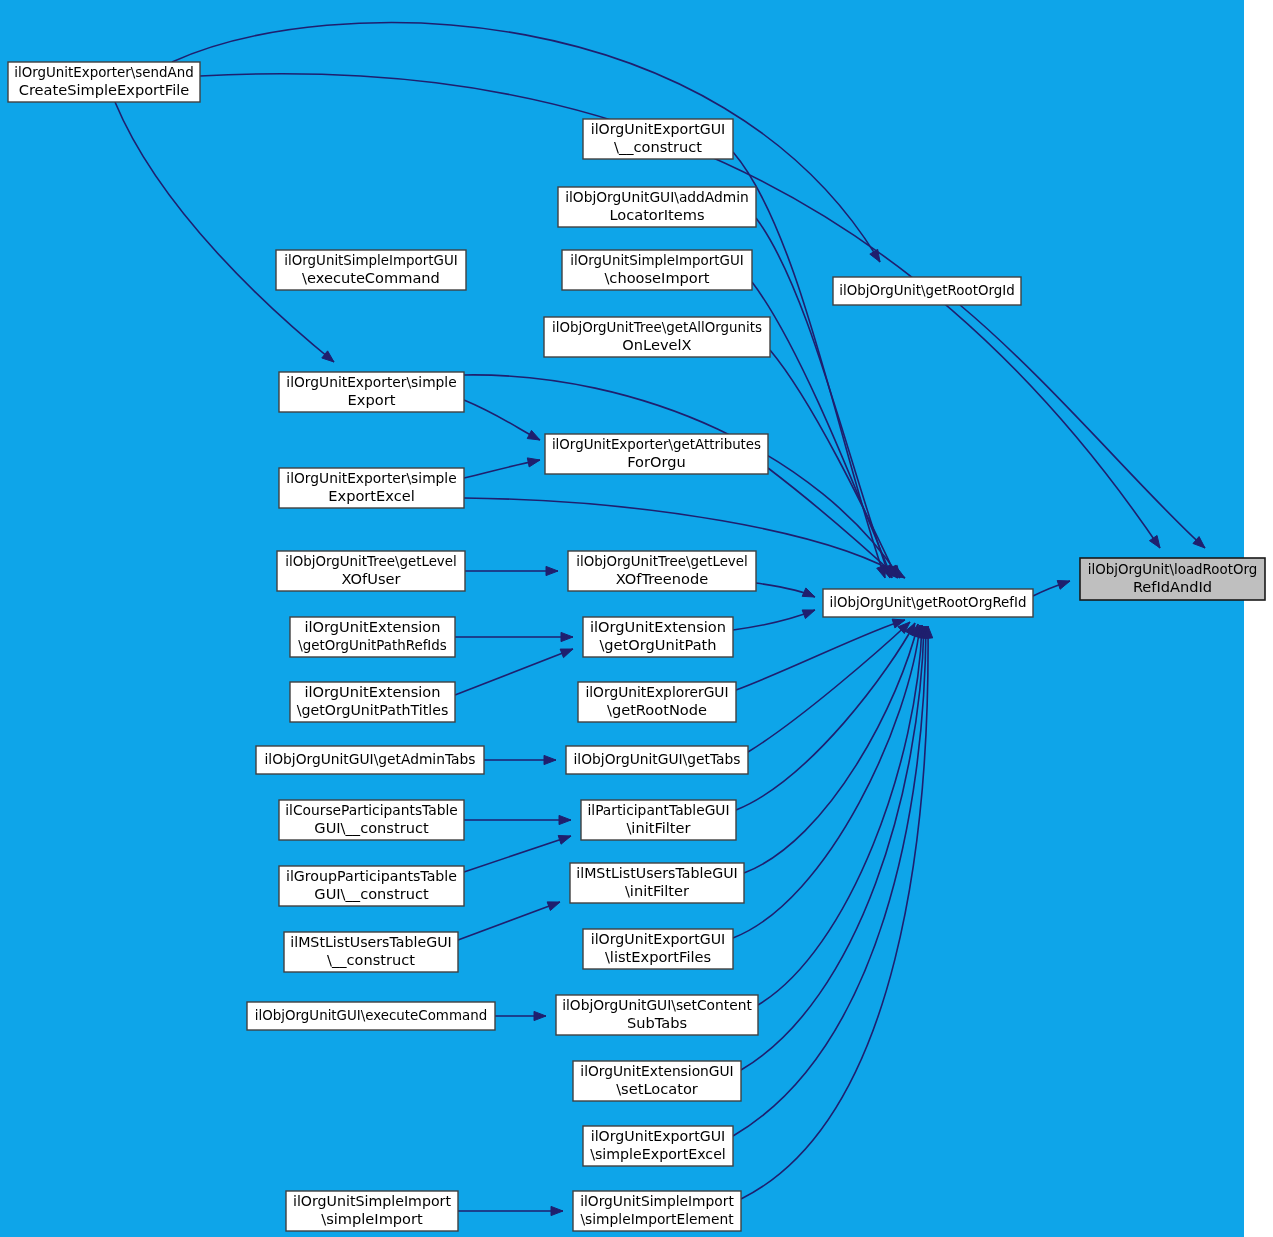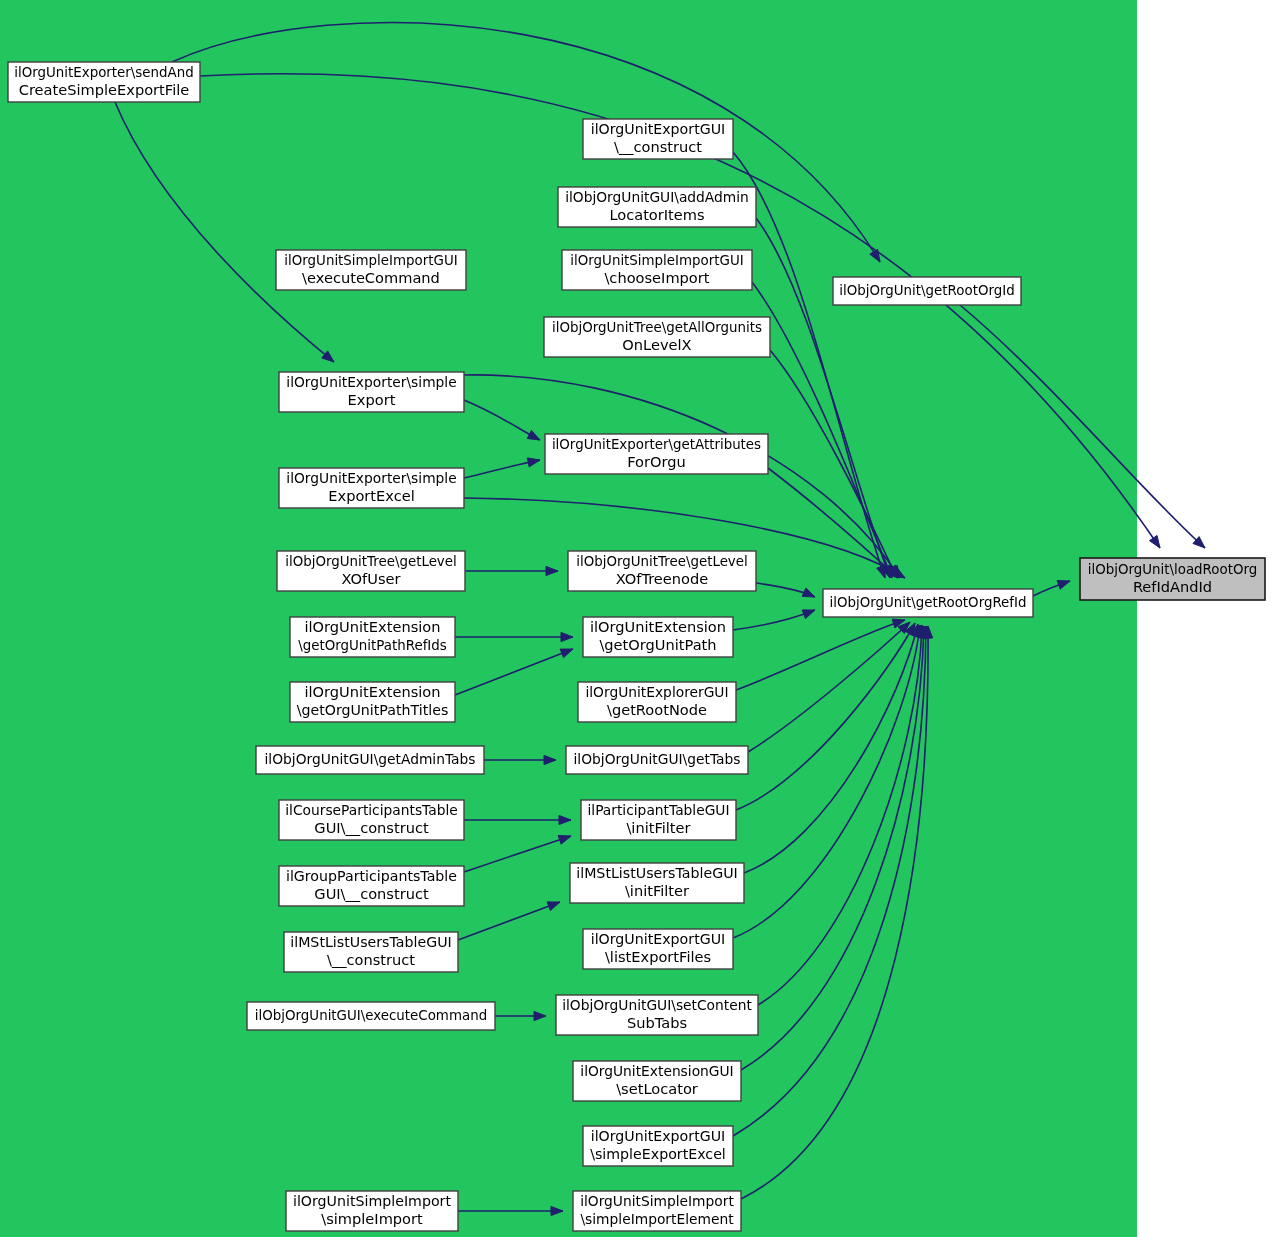--- a/index.html
+++ b/index.html
@@ -2,23 +2,23 @@
 <html><head>
 <meta charset="utf-8">
 <style>
   html, body {
     margin: 0;
     padding: 0;
     background: #ffffff;
   }
   #canvas {
     position: relative;
-    width: 1137px;
+    width: 1244px;
     height: 1237px;
-    background: #22c55e;
+    background: #0ea5e9;
     font-family: "DejaVu Sans", sans-serif;
   }
   svg#graph {
     position: absolute;
     left: 0;
     top: 0;
     width: 1273px;
     height: 1237px;
     overflow: visible;
   }

